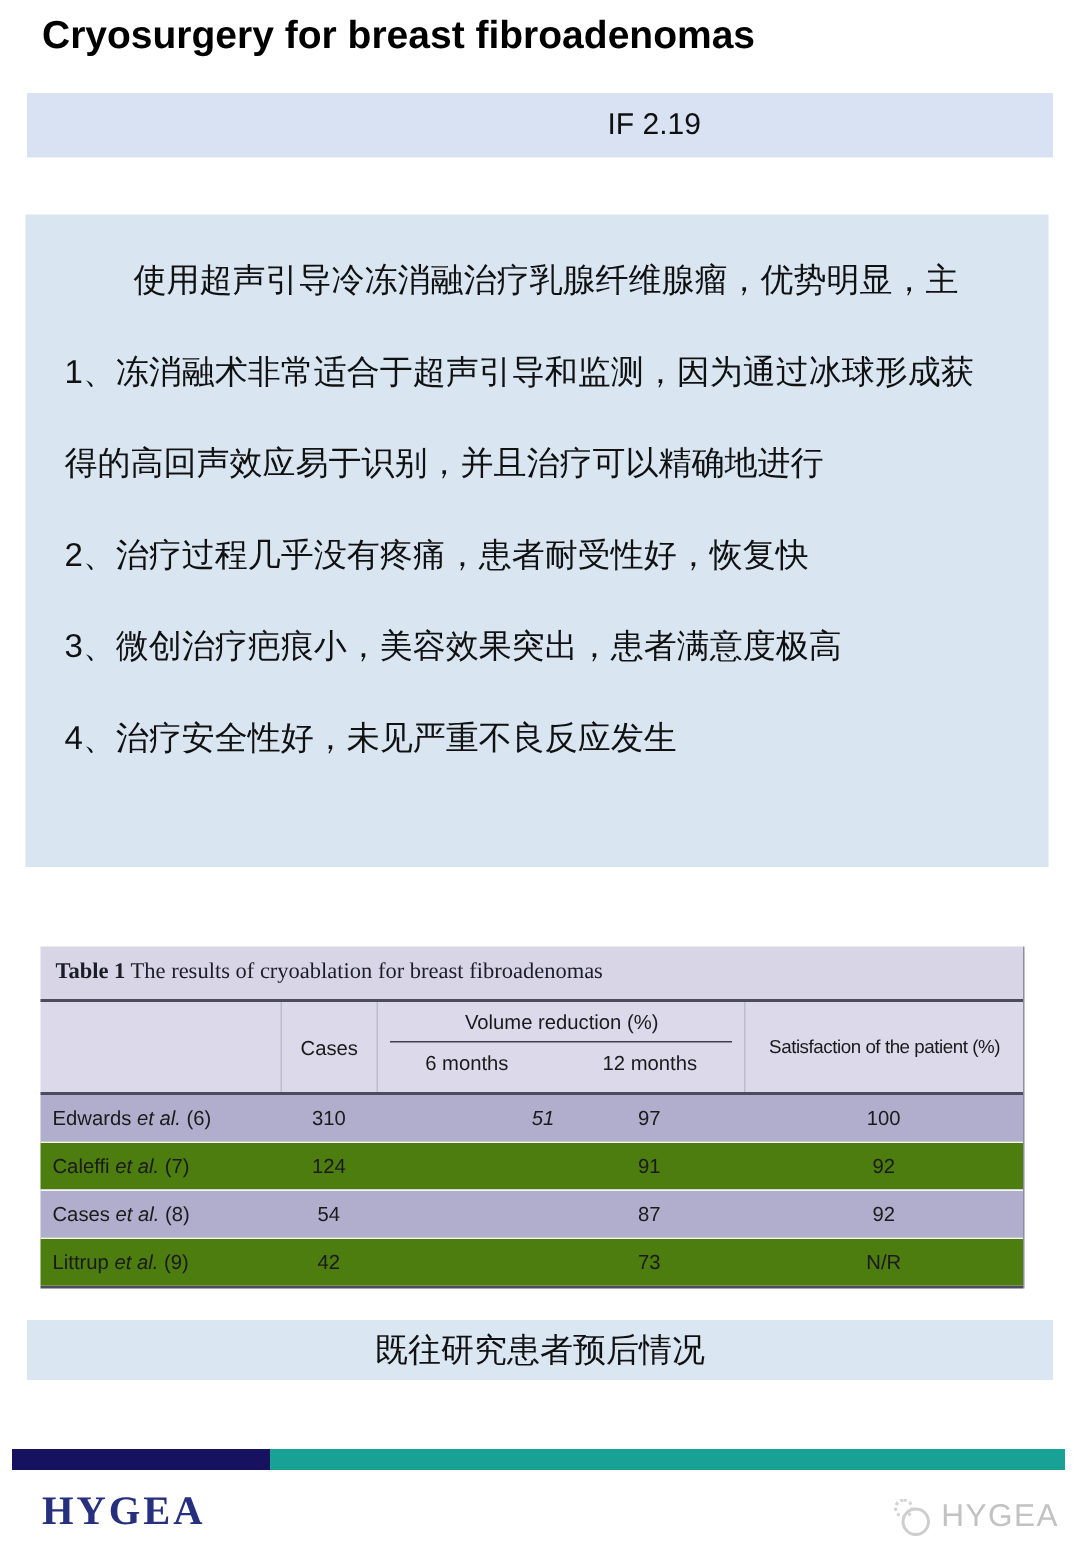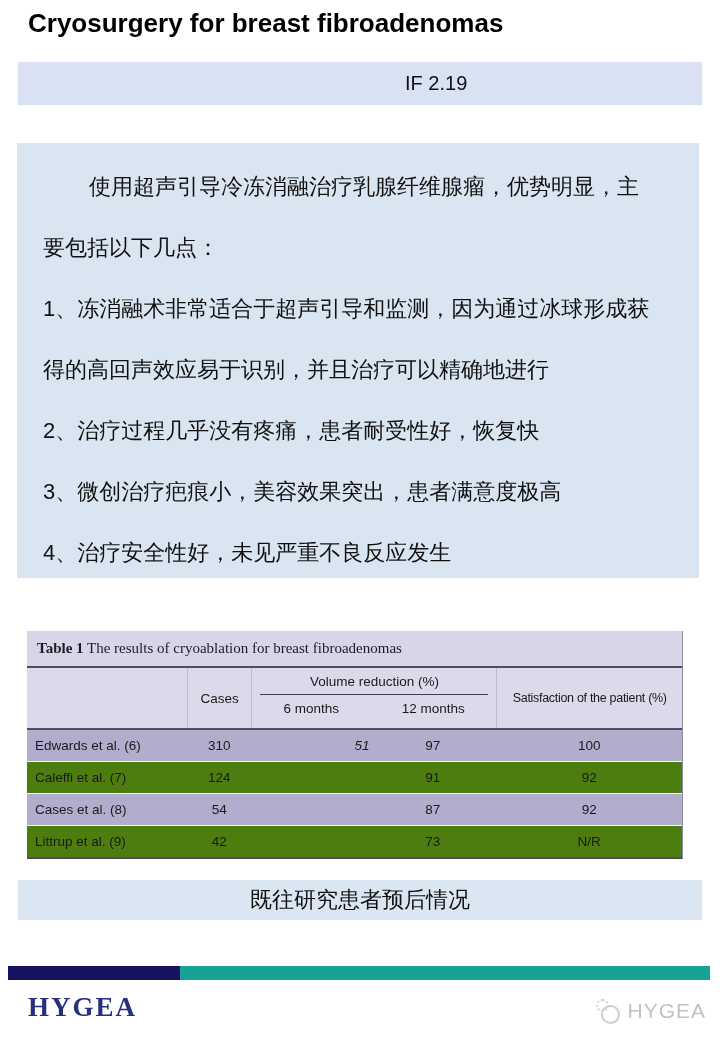--- a/index.html
+++ b/index.html
@@ -59,21 +59,21 @@
     width:186px;display:flex;align-items:center;justify-content:center;text-align:center;
     font-size:12.5px;letter-spacing:-0.3px;white-space:nowrap;
     border-left:1px solid rgba(110,110,145,.28);box-sizing:border-box;
   }
   .t-body{border-bottom:2px solid #4c4c5c;}
   .t-row{display:flex;height:31px;align-items:center;}
   .t-row + .t-row{border-top:1px solid #f7f7fb;}
   .r-dark{background:#b1aecd;}
   .r-light{background:#4d7c0f;}
   .c-author{width:160px;padding-left:8px;box-sizing:border-box;white-space:nowrap;}
-  .c-author .etal{}
+  .c-author .etal{font-style:italic;}
   .c-cases{width:65px;text-align:center;}
   .c-m6{width:118px;text-align:right;font-style:italic;}
   .c-m12{width:127px;text-align:center;}
   .c-sat{width:186px;text-align:center;}
   
   .caption-bar{
     position:absolute;left:18px;top:880px;width:684px;height:40px;
     background:#dbe6f3;text-align:center;line-height:40px;font-size:22px;color:#111;
   }
   
@@ -102,21 +102,20 @@
 <body>
 
 <div class="page-title">Cryosurgery for breast fibroadenomas</div>
 
 <div class="journal-bar">
   <span class="impact">IF 2.19</span>
 </div>
 
 <div class="summary-box">
   <div class="line indent">使用超声引导冷冻消融治疗乳腺纤维腺瘤，优势明显，主</div>
-  <div class="line">要包括以下几点：</div>
   <div class="line">1、冻消融术非常适合于超声引导和监测，因为通过冰球形成获</div>
   <div class="line">得的高回声效应易于识别，并且治疗可以精确地进行</div>
   <div class="line">2、治疗过程几乎没有疼痛，患者耐受性好，恢复快</div>
   <div class="line">3、微创治疗疤痕小，美容效果突出，患者满意度极高</div>
   <div class="line">4、治疗安全性好，未见严重不良反应发生</div>
 </div>
 
 <div class="table-wrap">
   <div class="t-title">
     <span class="bold">Table 1</span><span> The results of cryoablation for breast fibroadenomas</span>

